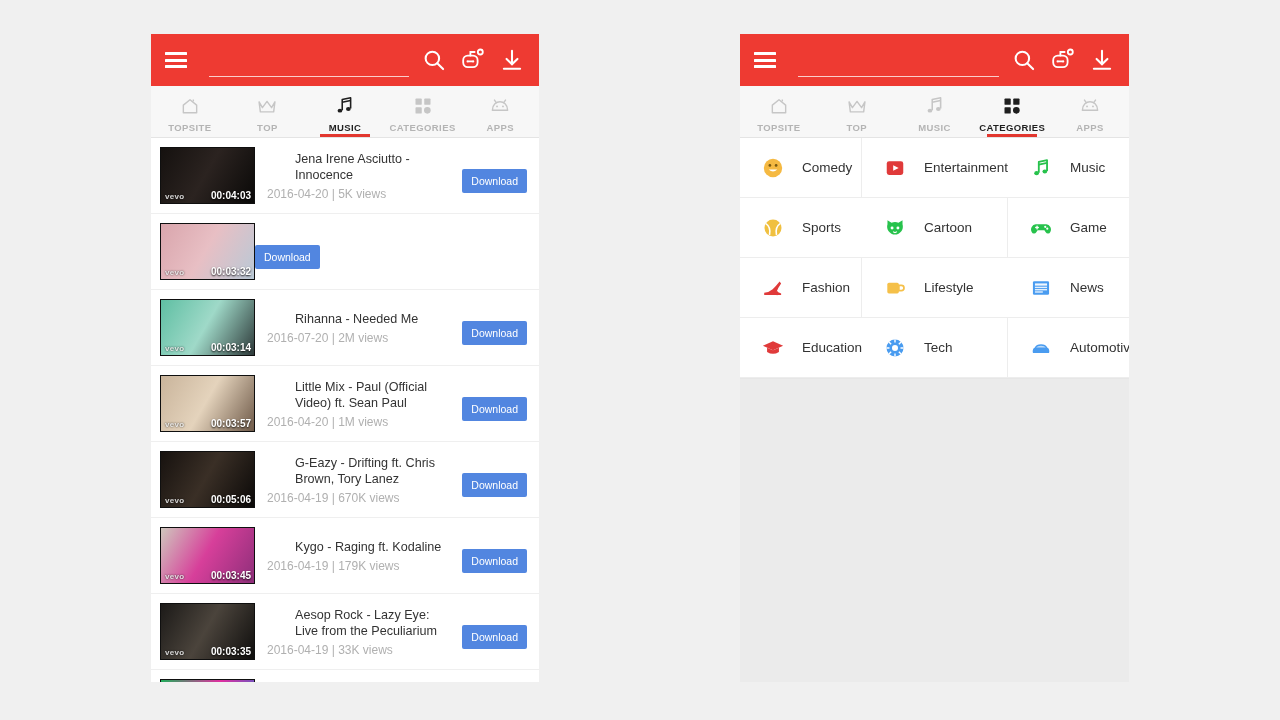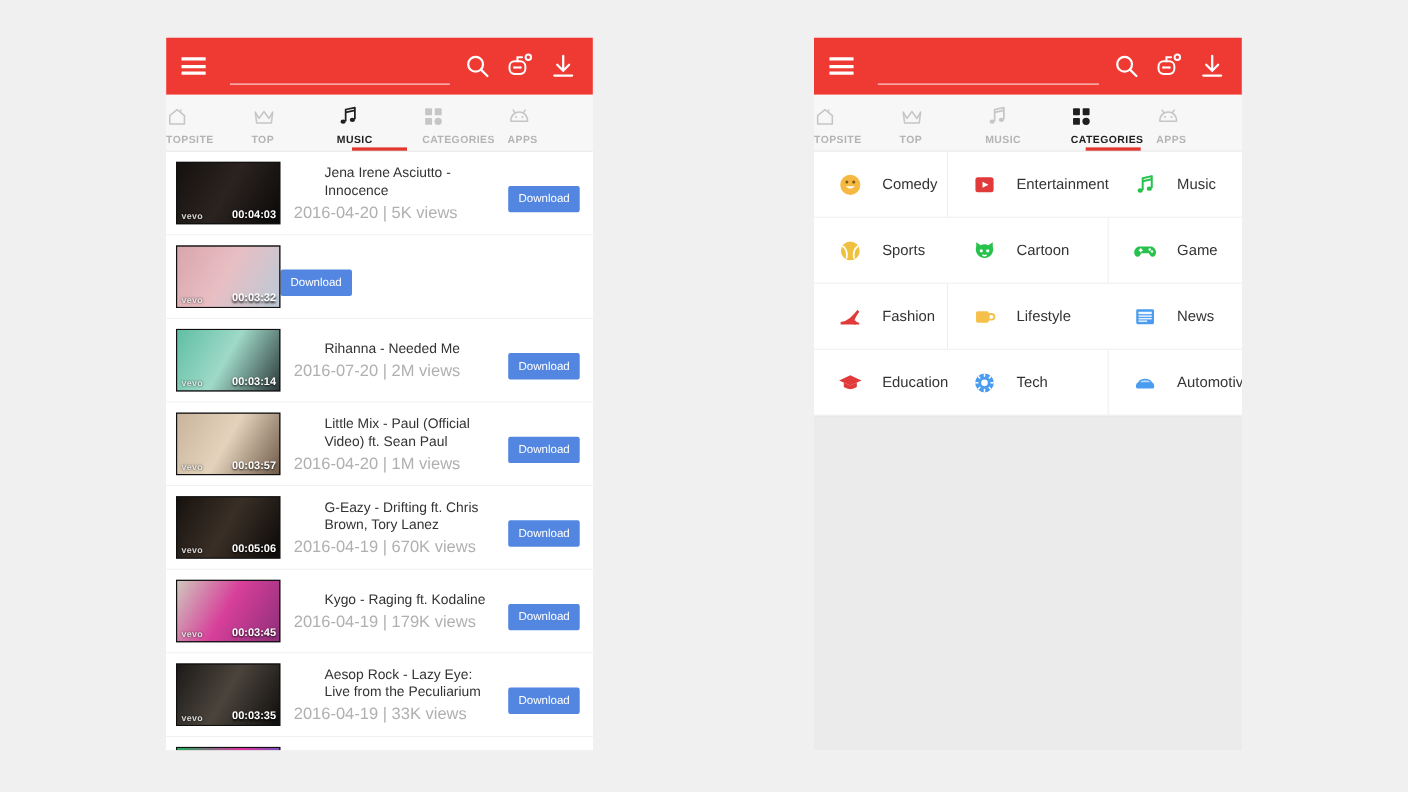--- a/index.html
+++ b/index.html
@@ -67,21 +67,21 @@
   
   .tabs {
     display: flex;
     background: #f7f7f7;
     height: 52px;
     border-bottom: 1px solid #e4e4e4;
   }
   .tab {
     flex: 1 1 0;
     display: flex; flex-direction: column;
-    align-items: flex-start; justify-content: center;
+    align-items: center; justify-content: center;
     position: relative;
     cursor: pointer;
     padding-top: 4px;
   }
   .tab .ticon { height: 22px; display: flex; align-items: center; justify-content: center; }
   .tab .ticon svg { display: block; }
   .tab .tlabel {
     font-size: 9.5px;
     letter-spacing: .4px;
     color: #b4b4b4;
@@ -129,21 +129,21 @@
     text-shadow: 0 1px 2px rgba(0,0,0,.9);
   }
   .meta { flex: 1 1 auto; padding: 0 8px 0 12px; min-width: 0; }
   .title {
     font-size: 12.6px;
     color: #333;
     line-height: 16px;
     margin-bottom: 4px;
     margin-left: 28px;
   }
-  .sub { font-size: 15px; color: #b0b0b0; }
+  .sub { font-size: 12px; color: #b0b0b0; }
   .dl {
     flex: 0 0 auto;
     background: #5286e0;
     color: #fff;
     font-size: 10.5px;
     padding: 6px 9px 6px 9px;
     border-radius: 2px;
     border: 0;
     cursor: pointer;
     font-family: "Liberation Sans", sans-serif;

